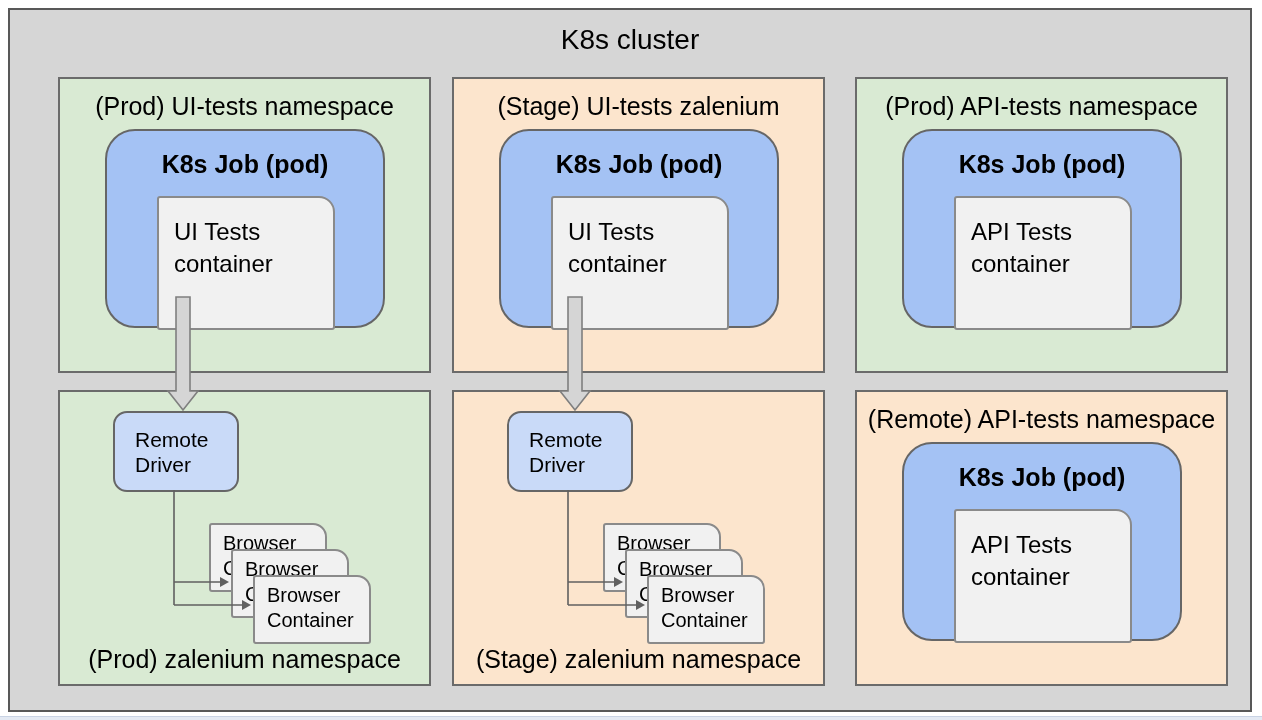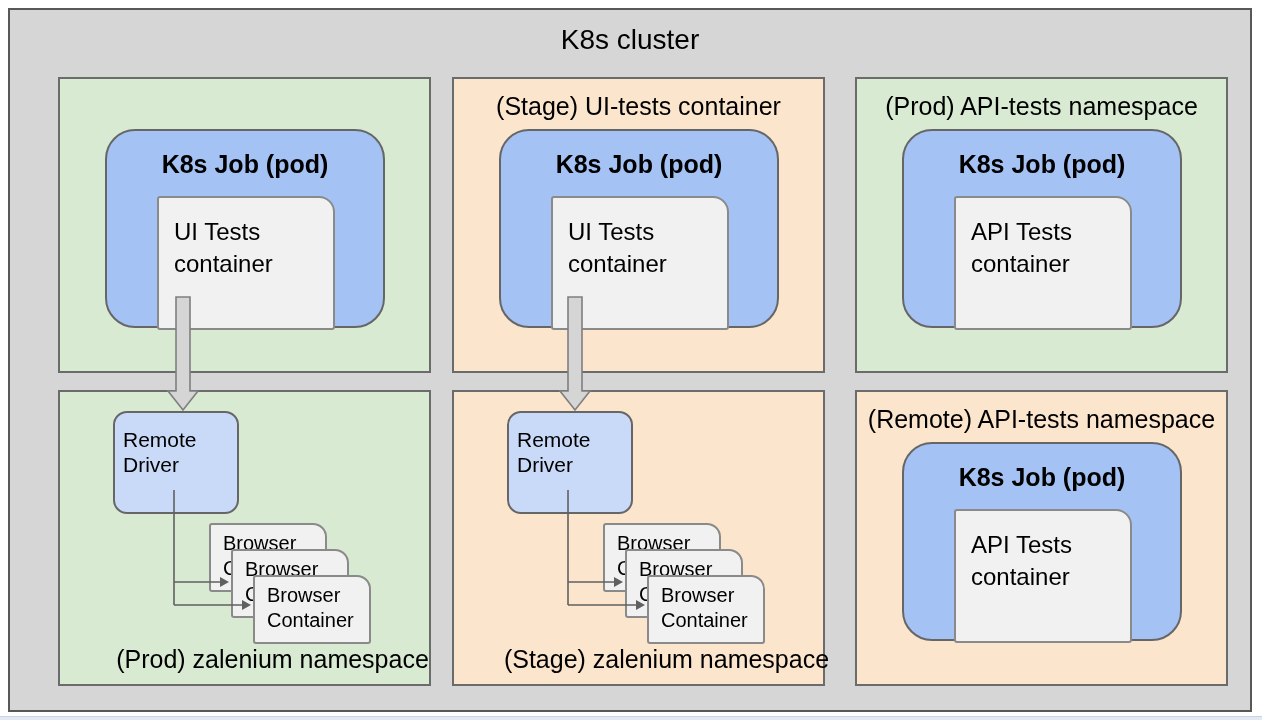--- a/index.html
+++ b/index.html
@@ -19,38 +19,38 @@
     position:absolute;width:373px;height:296px;box-sizing:border-box;
     border:2px solid #6b6b6b;
   }
   .ns.green{background:#d9ead3;}
   .ns.orange{background:#fce5cd;}
   .ns-label{
     position:absolute;left:0;width:100%;text-align:center;
     font-size:25px;line-height:30px;
   }
   .ns-label.top{top:12px;}
-  .ns-label.bottom{bottom:10px;margin-left:28px;}
+  .ns-label.bottom{bottom:10px;}
   .job{
     position:absolute;left:45px;top:50px;width:280px;height:199px;box-sizing:border-box;
     background:#a4c2f4;border:2px solid #666666;border-radius:30px;
   }
   .job-label{
     position:absolute;left:0;top:18px;width:100%;text-align:center;
     font-size:25px;line-height:30px;font-weight:bold;
   }
   .testbox{
     position:absolute;left:50px;top:65px;width:178px;height:134px;box-sizing:border-box;
     background:#f1f1f1;border:2px solid #8a8a8a;border-radius:3px 16px 3px 3px;
     padding:18px 0 0 15px;font-size:24px;line-height:32px;
   }
   .driver{
-    position:absolute;left:53px;top:19px;width:126px;height:103px;box-sizing:border-box;
+    position:absolute;left:53px;top:19px;width:126px;height:81px;box-sizing:border-box;
     background:#c9daf8;border:2px solid #666666;border-radius:14px;
-    padding:14px 0 0 8px;font-size:21px;line-height:25px;
+    padding:14px 0 0 20px;font-size:21px;line-height:25px;
   }
   .browser{
     position:absolute;width:118px;height:69px;box-sizing:border-box;
     background:#f1f1f1;border:2px solid #8a8a8a;border-radius:3px 14px 3px 3px;
     padding:6px 0 0 12px;font-size:20px;line-height:25px;
   }
   .browser.b1{left:149px;top:131px;}
   .browser.b2{left:171px;top:157px;}
   .browser.b3{left:193px;top:183px;}
   .overlay{position:absolute;left:0;top:0;width:1262px;height:720px;pointer-events:none;}
@@ -61,31 +61,32 @@
 </style>
 </head>
 <body>
 
 <div class="canvas">
 
   <div class="cluster"></div>
   <div class="cluster-title">K8s cluster</div>
 
   <div class="ns green" style="left:58px;top:77px;">
+    <div class="ns-label top">(Prod) UI-tests namespace</div>
     <div class="job">
       <div class="job-label">K8s Job (pod)</div>
       <div class="testbox">
         <div>UI Tests</div>
         <div>container</div>
       </div>
     </div>
   </div>
 
   <div class="ns orange" style="left:452px;top:77px;">
-    <div class="ns-label top">(Stage) UI-tests container</div>
+    <div class="ns-label top">(Stage) UI-tests zalenium</div>
     <div class="job">
       <div class="job-label">K8s Job (pod)</div>
       <div class="testbox">
         <div>UI Tests</div>
         <div>container</div>
       </div>
     </div>
   </div>
 
   <div class="ns green" style="left:855px;top:77px;padding-left:24px;">

